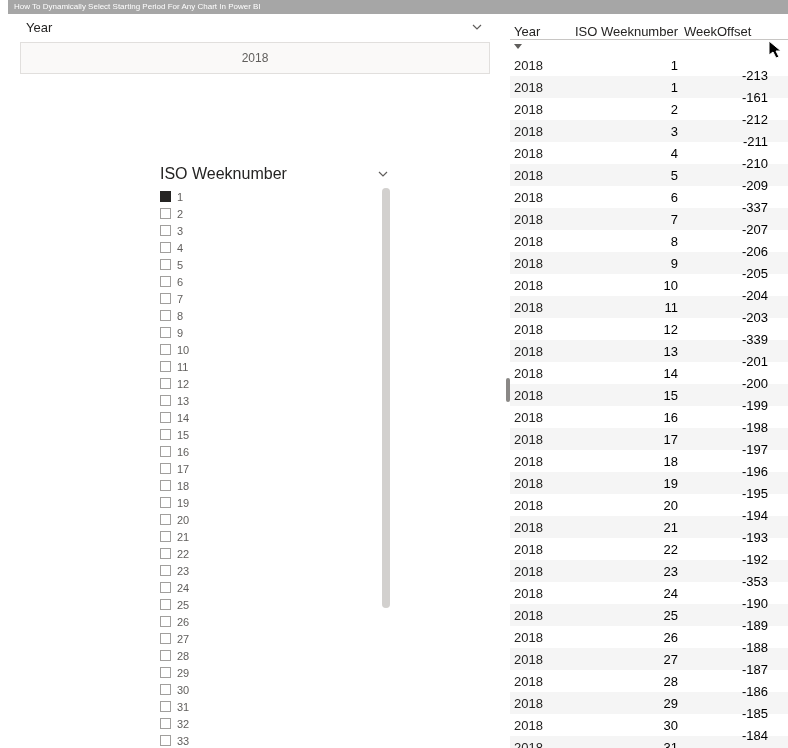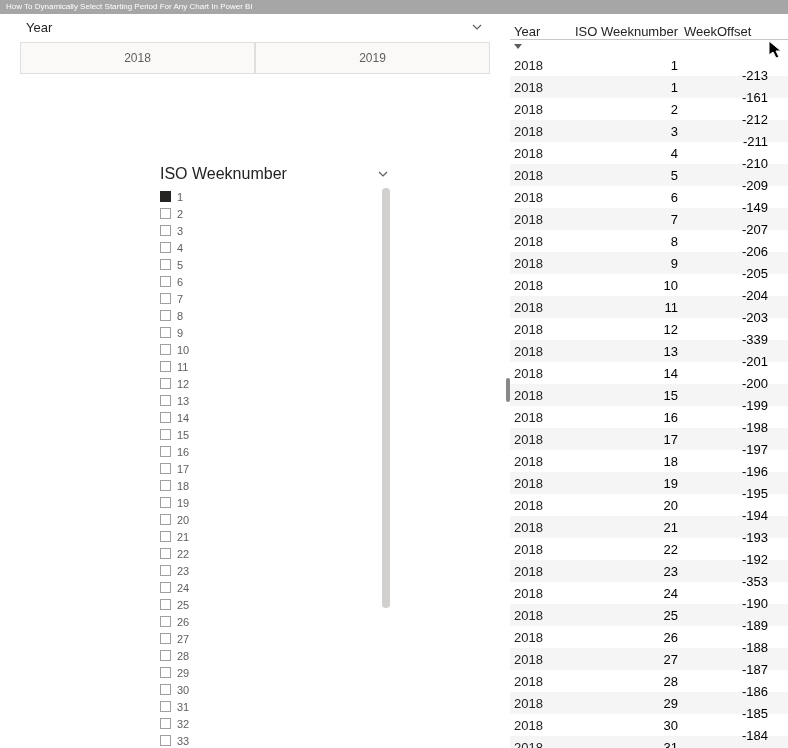--- a/index.html
+++ b/index.html
@@ -1,17 +1,17 @@
 <!DOCTYPE html>
 <html><head>
   <meta charset="utf-8">
   <style>
     * { margin:0; padding:0; box-sizing:border-box; }
     body { font-family:"Segoe UI", Arial, sans-serif; background:#fff; width:788px; height:748px; overflow:hidden; position:relative; }
-    .video-title-bar { position:absolute; top:0; left:0; right:0; height:14px; background:rgba(0,0,0,.35); color:#fff; font-size:8px; padding:2px 6px; line-height:10px; z-index:10; }
+    .video-title-bar { position:absolute; top:0; left:8px; right:0; height:14px; background:rgba(0,0,0,.35); color:#fff; font-size:8px; padding:2px 6px; line-height:10px; z-index:10; }
     .left-panel { position:absolute; top:14px; left:0; width:510px; height:734px; }
     .year-slicer { position:relative; margin:0 20px 0 20px; }
     .slicer-header-row { display:flex; align-items:center; height:26px; padding:0 6px; }
     .slicer-title { font-size:13px; color:#252423; flex:1; }
     .chevron { width:14px; height:14px; color:#605e5c; display:flex; align-items:center; justify-content:center; cursor:pointer; }
     .year-buttons { display:flex; gap:0; margin-top:2px; }
     .year-btn { flex:1; height:32px; border:1px solid #e1dfdd; background:#faf9f8; color:#605e5c; font-size:12px; display:flex; align-items:center; justify-content:center; cursor:pointer; }
     .week-slicer { position:relative; margin:86px 120px 0 160px; }
     .week-header { display:flex; align-items:center; height:28px; }
     .week-title { font-size:16px; color:#252423; flex:1; }
@@ -51,21 +51,20 @@
     <div class="slicer-header-row">
       <span class="slicer-title">Year</span>
       <span class="chevron">
         <svg width="12" height="12" viewBox="0 0 12 12">
             <path d="M2 4 L6 8 L10 4" fill="none" stroke="#605e5c" stroke-width="1.2"></path>
           </svg>
       </span>
     </div>
     <div class="year-buttons" id="year-buttons">
         <div class="year-btn">2018</div>
-        <div class="year-btn">2019</div>
       </div>
   </div>
 
   <div class="week-slicer">
     <div class="week-header">
       <span class="week-title">ISO Weeknumber</span>
       <span class="chevron">
         <svg width="12" height="12" viewBox="0 0 12 12">
             <path d="M2 4 L6 8 L10 4" fill="none" stroke="#605e5c" stroke-width="1.2"></path>
           </svg>
@@ -246,21 +245,21 @@
           <div class="td off">-210</div>
         </div>
         <div class="tr alt">
           <div class="td year">2018</div>
           <div class="td wk">5</div>
           <div class="td off">-209</div>
         </div>
         <div class="tr">
           <div class="td year">2018</div>
           <div class="td wk">6</div>
-          <div class="td off">-149</div>
+          <div class="td off">-337</div>
         </div>
         <div class="tr alt">
           <div class="td year">2018</div>
           <div class="td wk">7</div>
           <div class="td off">-207</div>
         </div>
         <div class="tr">
           <div class="td year">2018</div>
           <div class="td wk">8</div>
           <div class="td off">-206</div>

